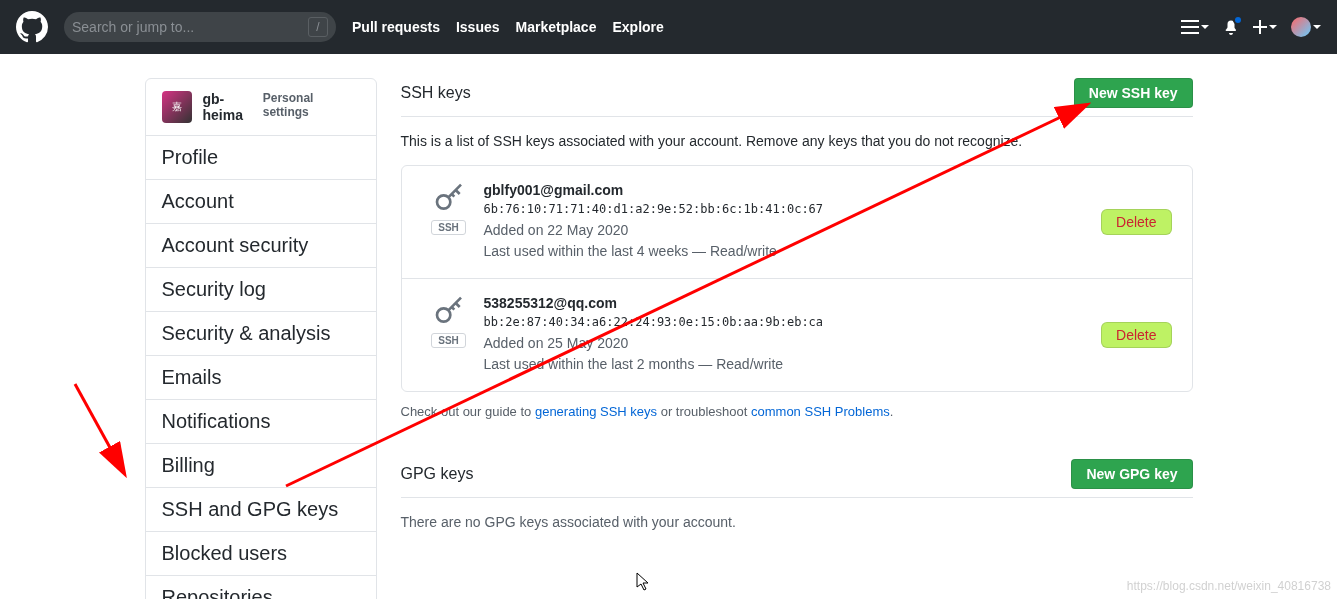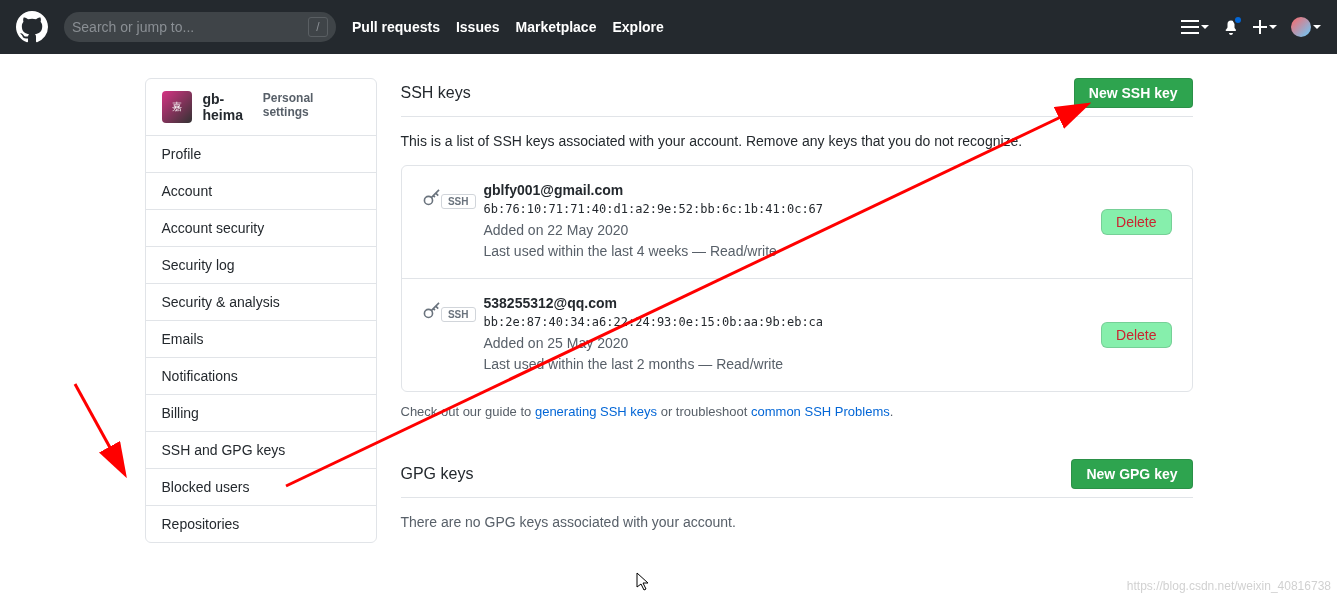--- a/index.html
+++ b/index.html
@@ -24,41 +24,41 @@
   
   .container { max-width: 1080px; margin: 0 auto; padding: 24px 16px 0; display: flex; gap: 24px; }
   
   
   .sidebar { width: 232px; flex-shrink: 0; border: 1px solid #e1e4e8; border-radius: 6px; overflow: hidden; }
   .side-header { padding: 12px 16px; display: flex; align-items: center; gap: 10px; border-bottom: 1px solid #e1e4e8; }
   .side-avatar { width: 32px; height: 32px; background: linear-gradient(135deg,#d63384,#333); border-radius: 4px; display:flex; align-items:center; justify-content:center; font-size:10px; color:#fff; }
   .side-user { display: flex; flex-direction: row; }
   .side-user .u { font-weight: 600; font-size: 14px; }
   .side-user .s { font-size: 12px; color: #586069; font-weight: bold; }
-  .side-item { display: block; padding: 10px 16px; border-bottom: 1px solid #e1e4e8; color: #24292e; text-decoration: none; font-size: 14px; cursor: pointer; }
+  .side-item { display: block; padding: 10px 16px; border-bottom: 1px solid #e1e4e8; color: #24292e; text-decoration: none; font-size: 20px; cursor: pointer; }
   .side-item:last-child { border-bottom: none; }
   
   
   .main { flex: 1; }
   .section-head { display: flex; align-items: center; justify-content: space-between; border-bottom: 1px solid #e1e4e8; padding-bottom: 8px; margin-bottom: 16px; }
   .section-title { font-size: 16px; font-weight: 400; }
   .btn-green { background: #2ea44f; color: #fff; border: 1px solid rgba(27,31,35,.15); padding: 6px 14px; border-radius: 4px; font-weight: 600; font-size: 14px; cursor: pointer; }
   .desc { color: #24292e; font-size: 14px; margin-bottom: 16px; }
   
   .key-list { border: 1px solid #e1e4e8; border-radius: 6px; margin-bottom: 12px; }
   .key-item { padding: 16px 20px; display: flex; align-items: flex-start; border-bottom: 1px solid #e1e4e8; }
   .key-item:last-child { border-bottom: none; }
-  .key-icon-col { width: 54px; display: flex; flex-direction: row; align-items: center; color: #6a737d; }
+  .key-icon-col { width: 54px; display: flex; flex-direction: column; align-items: center; color: #6a737d; }
   .key-icon-svg { width: 32px; height: 32px; fill:none; stroke: #6a737d; stroke-width:2; }
   .ssh-badge { margin-top: 6px; border: 1px solid #d1d5da; border-radius: 3px; padding: 1px 6px; font-size: 10px; color: #6a737d; font-weight: 600; }
   .key-body { flex: 1; padding-left: 8px; }
   .key-title { font-weight: 700; font-size: 14px; margin-bottom: 4px; }
   .fingerprint { font-family: SFMono-Regular, Consolas, monospace; font-size: 12px; color: #24292e; margin-bottom: 4px; }
   .meta { font-size: 14px; color: #586069; line-height: 1.5; }
-  .btn-delete { background: #86efac; color: #cb2431; border: 1px solid rgba(27,31,35,.15); border-radius: 6px; padding: 4px 14px; font-weight: 500; font-size: 14px; cursor: pointer; align-self: center; }
+  .btn-delete { background: #bef264; color: #cb2431; border: 1px solid rgba(27,31,35,.15); border-radius: 6px; padding: 4px 14px; font-weight: 500; font-size: 14px; cursor: pointer; align-self: center; }
   
   .guide { font-size: 13px; color: #586069; margin-bottom: 40px; }
   .guide a { color: #0366d6; text-decoration: none; }
   
   .gpg-sec { margin-top: 8px; }
   .gpg-empty { font-size: 14px; color: #586069; }
   
   
   .arrow-svg { position: absolute; top: 0; left: 0; width: 1337px; height: 599px; pointer-events: none; }
   

